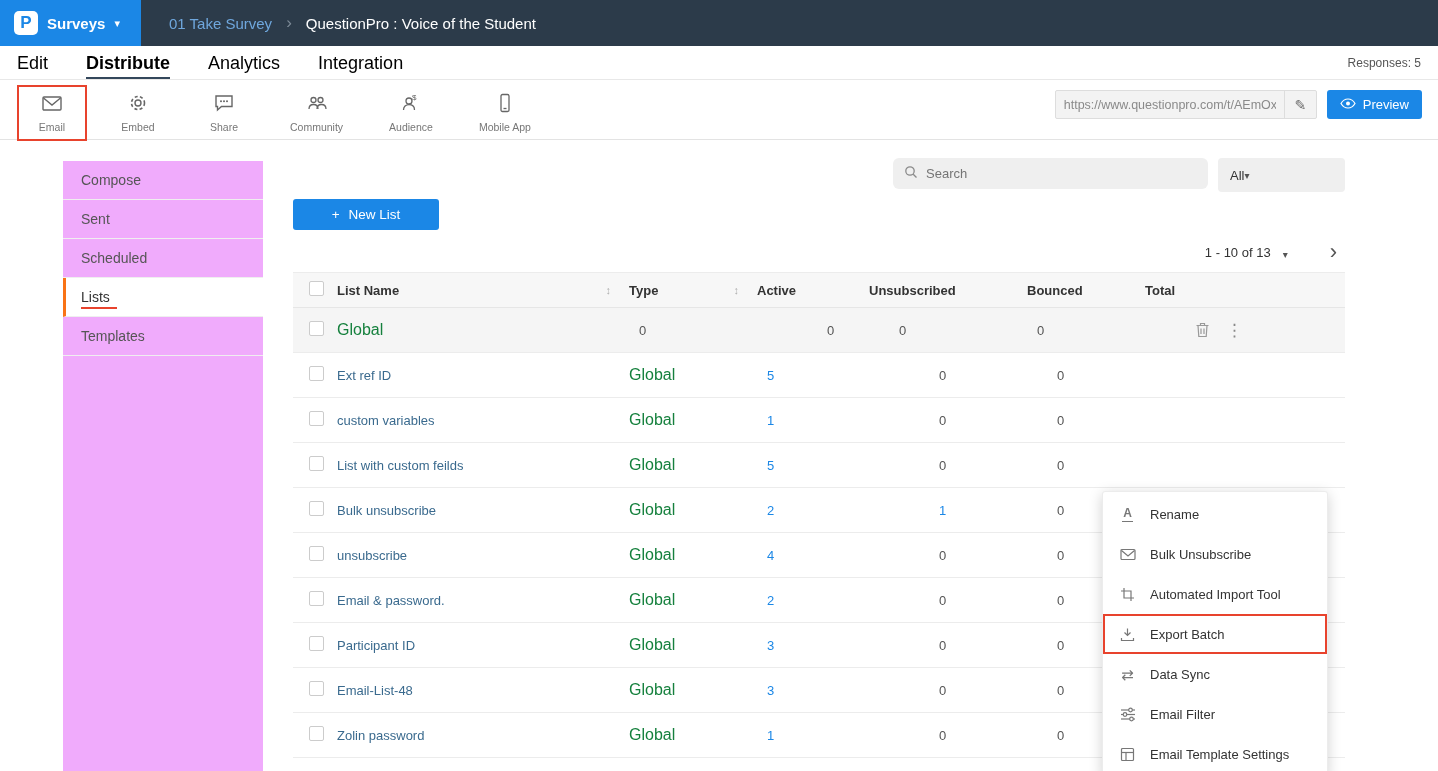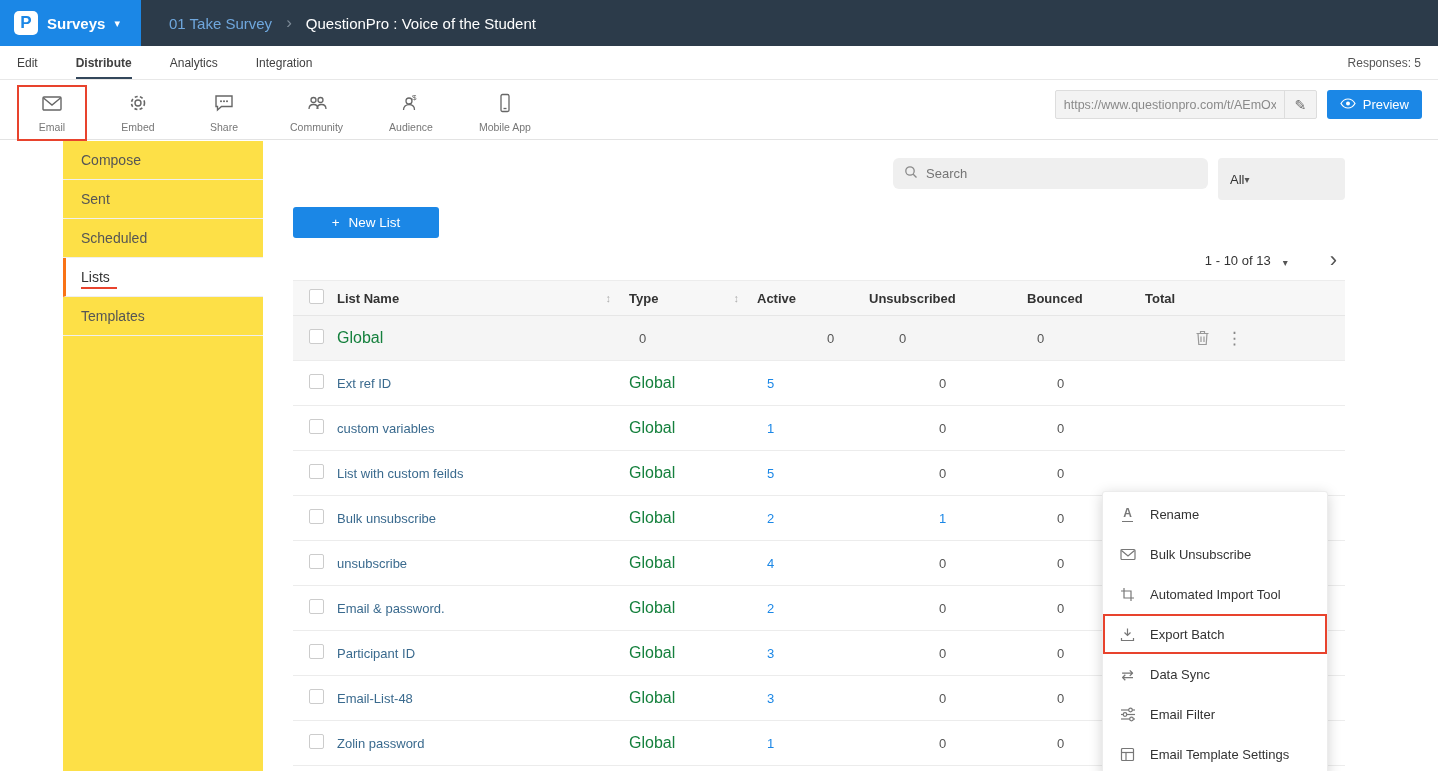--- a/index.html
+++ b/index.html
@@ -18,47 +18,47 @@
   .crumb-sep{color:#7c8a97;font-size:17px}
   .page-title{color:#fff;font-size:15px}
   .topbar-right{margin-left:auto;display:flex;align-items:center;gap:16px;padding-right:16px}
   .tb-icon{display:flex;align-items:center;justify-content:center;cursor:pointer}
   .upgrade-btn{background:#f7941e;color:#fff;font-size:13px;font-weight:bold;border:none;border-radius:14px;padding:6px 15px;cursor:pointer}
   .help-circle{width:22px;height:22px;border:1.5px solid #fff;border-radius:50%;font-size:12px;font-weight:bold;color:#fff;display:flex;align-items:center;justify-content:center;cursor:pointer}
   .avatar{width:28px;height:28px;border-radius:50%;background:radial-gradient(circle at 35% 30%, #8a7663, #4a4038 70%);cursor:pointer}
 
   
   .tabsrow{display:flex;align-items:stretch;height:34px;border-bottom:1px solid #e8e8e8;padding:0 17px;background:#fff}
-  .tab{display:flex;align-items:center;font-size:12px;color:#404040;margin-right:38px;cursor:pointer;border-bottom:2px solid transparent;padding-top:3px}
+  .tab{display:flex;align-items:center;font-size:18px;color:#000000;margin-right:38px;cursor:pointer;border-bottom:2px solid transparent;padding-top:3px}
   .tab.active{font-weight:bold;border-bottom-color:#33475b}
   .responses{margin-left:auto;display:flex;align-items:center;font-size:12px;color:#555}
 
   
   .dtoolbar{display:flex;align-items:flex-start;height:60px;border-bottom:1px solid #e3e3e3;background:#fff;padding:8px 16px 0 20px}
   .dt-item{display:flex;flex-direction:column;align-items:center;gap:3px;min-width:64px;padding:4px 12px 5px;margin-right:22px;cursor:pointer}
   .dt-item .lbl{font-size:10.5px;color:#777;white-space:nowrap}
   .dt-item.annotated{outline:2px solid #e8432d;outline-offset:1px}
   .dt-right{margin-left:auto;display:flex;align-items:center;gap:10px;padding-top:2px}
   .url-box{display:flex;align-items:center;height:29px;background:#f3f3f3;border:1px solid #ddd;border-radius:2px;overflow:hidden}
   .url-box input{width:228px;border:none;background:transparent;font-size:12.5px;color:#8a8a8a;padding:0 8px;outline:none;font-family:"Liberation Sans",sans-serif}
   .url-edit{width:32px;height:100%;display:flex;align-items:center;justify-content:center;border-left:1px solid #ddd;color:#666;font-size:14px;cursor:pointer}
   .preview-btn{display:flex;align-items:center;gap:7px;height:29px;background:#1b87e6;border:none;border-radius:3px;color:#fff;font-size:13px;padding:0 13px;cursor:pointer}
 
   
   .content{position:relative;height:631px}
-  .sidebar{position:absolute;left:63px;top:1px;width:200px;bottom:0;background:#fde047}
+  .sidebar{position:absolute;left:63px;top:21px;width:200px;bottom:0;background:#f0abfc}
   .side-item{position:relative;padding:11px 18px;font-size:14px;color:#555;border-bottom:1px solid #efefef;cursor:pointer}
   .side-item.active{background:#fff;color:#333;border-left:3px solid #f97316;padding-left:15px}
   .red-underline{position:absolute;left:15px;bottom:7px;width:36px;height:2px;background:#e8432d}
 
   .main{margin-left:293px;width:1052px;padding-top:18px}
   .controls-row{display:flex;justify-content:flex-end;gap:10px}
   .search-box{display:flex;align-items:center;gap:8px;width:315px;height:31px;background:#efefef;border-radius:6px;padding:0 11px}
   .search-box input{flex:1;border:none;background:transparent;outline:none;font-size:13px;color:#555;font-family:"Liberation Sans",sans-serif}
-  .filter-dd{display:flex;align-items:center;width:127px;height:42px;background:#efefef;border-radius:4px;padding:0 12px;font-size:13px;color:#333;cursor:pointer}
+  .filter-dd{display:flex;align-items:center;width:127px;height:34px;background:#efefef;border-radius:4px;padding:0 12px;font-size:13px;color:#333;cursor:pointer}
   .filter-dd .caret{font-size:10px;color:#555}
   .newlist-row{margin-top:7px}
   .newlist-btn{display:inline-flex;align-items:center;gap:9px;height:31px;min-width:146px;justify-content:center;background:#1b87e6;color:#fff;border:none;border-radius:3px;font-size:13.5px;cursor:pointer;padding:0 18px}
   .pag-row{display:flex;align-items:center;justify-content:flex-end;margin-top:11px;height:22px}
   .pag-text{display:flex;align-items:flex-end;gap:12px;font-size:13px;color:#333;cursor:pointer}
   .pag-text .caret{font-size:10px;color:#555}
   .pag-next{margin-left:42px;margin-right:8px;font-size:22px;color:#555;line-height:20px;cursor:pointer}
 
   
   .table{margin-top:9px}

